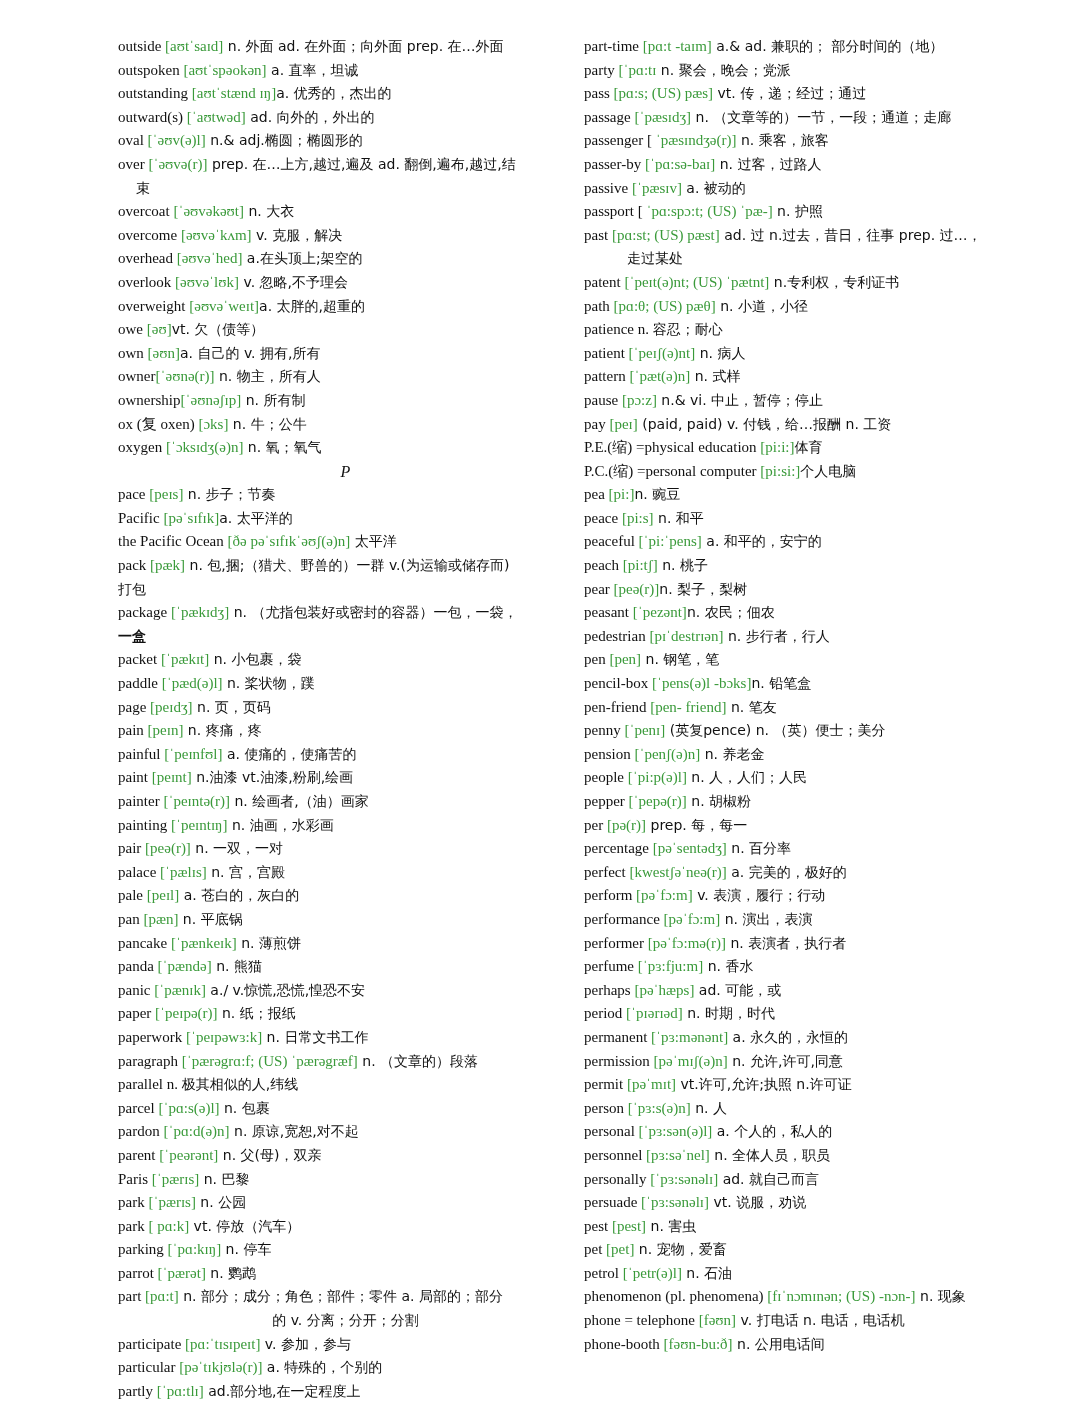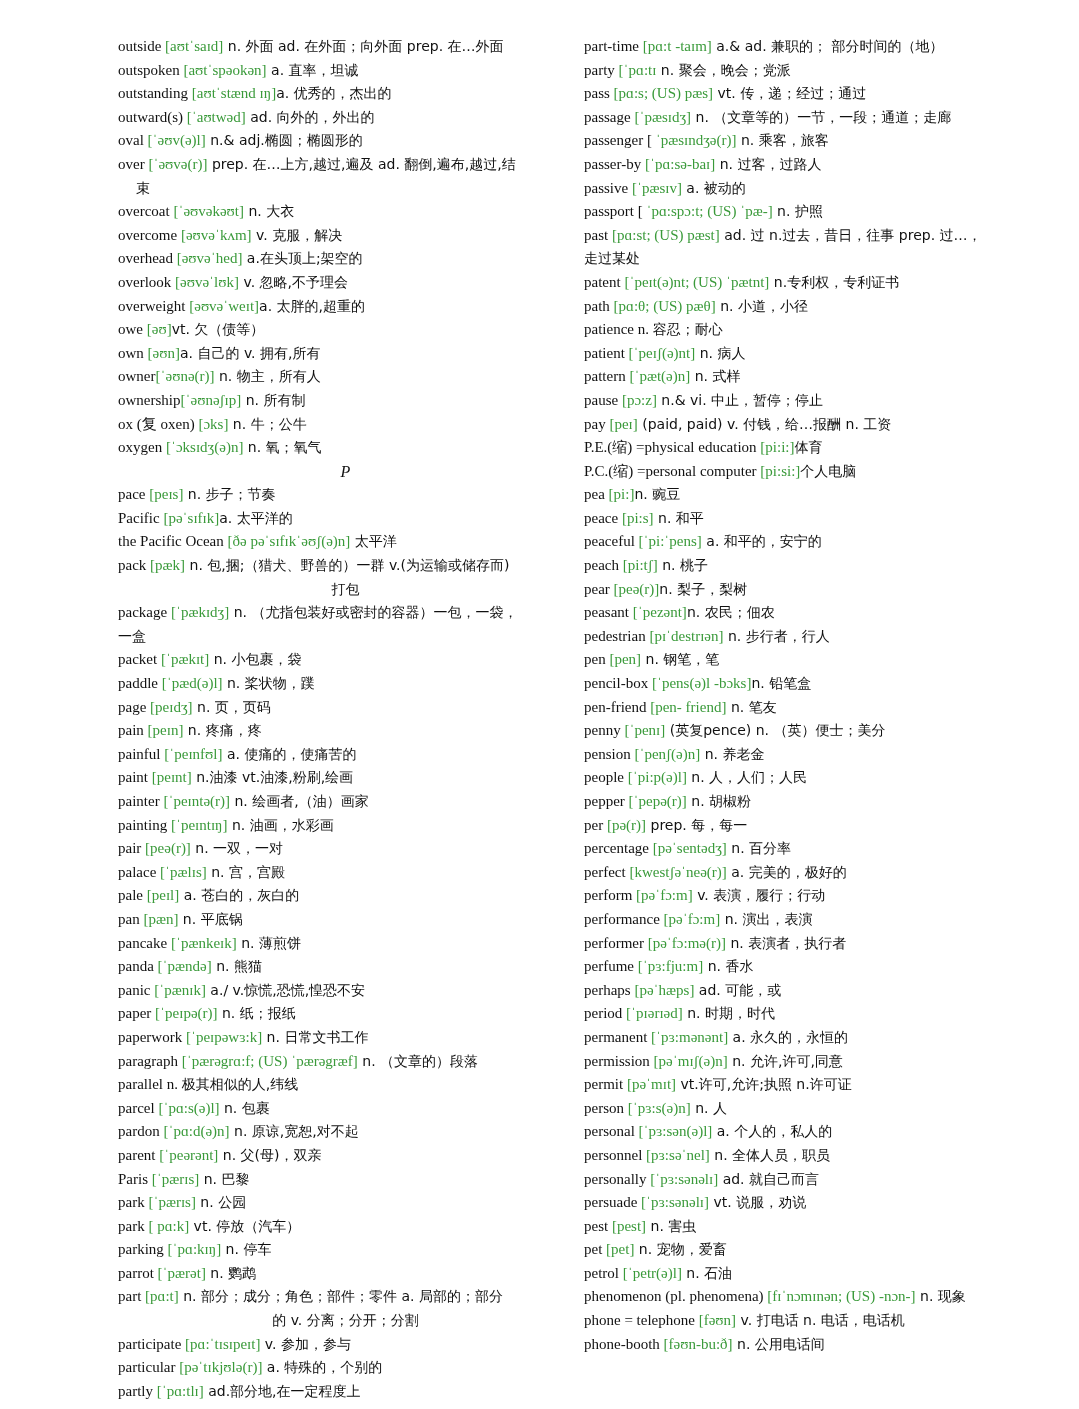--- a/index.html
+++ b/index.html
@@ -33,22 +33,22 @@
       <div class="entry"><span class="word">owe </span><span class="ph">[əʊ]</span><span class="def">vt.  欠（债等）</span></div>
       <div class="entry"><span class="word">own </span><span class="ph">[əʊn]</span><span class="def">a.  自己的  v.  拥有,所有</span></div>
       <div class="entry"><span class="word">owner</span><span class="ph">[ˈəʊnə(r)]</span><span class="def"> n.  物主，所有人</span></div>
       <div class="entry"><span class="word">ownership</span><span class="ph">[ˈəʊnəʃɪp]</span><span class="def"> n.  所有制</span></div>
       <div class="entry"><span class="word">ox (复 oxen) </span><span class="ph">[ɔks]</span><span class="def"> n.  牛；公牛</span></div>
       <div class="entry"><span class="word">oxygen </span><span class="ph">[ˈɔksɪdʒ(ə)n]</span><span class="def"> n.  氧；氧气</span></div>
       <div class="section-letter">P</div>
       <div class="entry"><span class="word">pace </span><span class="ph">[peɪs]</span><span class="def"> n.  步子；节奏</span></div>
       <div class="entry"><span class="word">Pacific </span><span class="ph">[pəˈsɪfɪk]</span><span class="def">a.  太平洋的</span></div>
       <div class="entry"><span class="word">the Pacific Ocean </span><span class="ph">[ðə pəˈsɪfɪkˈəʊʃ(ə)n]</span><span class="def">  太平洋</span></div>
-      <div class="entry"><span class="word">pack </span><span class="ph">[pæk]</span><span class="def"> n.  包,捆;（猎犬、野兽的）一群  v.(为运输或储存而)</span><span class="def" style="display: block; text-align: center;">打包</span></div>
-      <div class="entry"><span class="word">package </span><span class="ph">[ˈpækɪdʒ]</span><span class="def"> n.  （尤指包装好或密封的容器）一包，一袋，</span><span class="def" style="display: block;">一盒</span></div>
+      <div class="entry"><span class="word">pack </span><span class="ph">[pæk]</span><span class="def"> n.  包,捆;（猎犬、野兽的）一群  v.(为运输或储存而)</span><span class="def" style="display: block;">打包</span></div>
+      <div class="entry"><span class="word">package </span><span class="ph">[ˈpækɪdʒ]</span><span class="def"> n.  （尤指包装好或密封的容器）一包，一袋，</span><span class="def" style="display: block; font-weight: bold;">一盒</span></div>
       <div class="entry"><span class="word">packet </span><span class="ph">[ˈpækɪt]</span><span class="def"> n.  小包裹，袋</span></div>
       <div class="entry"><span class="word">paddle </span><span class="ph">[ˈpæd(ə)l]</span><span class="def"> n.  桨状物，蹼</span></div>
       <div class="entry"><span class="word">page </span><span class="ph">[peɪdʒ]</span><span class="def"> n.  页，页码</span></div>
       <div class="entry"><span class="word">pain </span><span class="ph">[peɪn]</span><span class="def"> n.  疼痛，疼</span></div>
       <div class="entry"><span class="word">painful </span><span class="ph">[ˈpeɪnfʊl]</span><span class="def"> a.  使痛的，使痛苦的</span></div>
       <div class="entry"><span class="word">paint </span><span class="ph">[peɪnt]</span><span class="def"> n.油漆  vt.油漆,粉刷,绘画</span></div>
       <div class="entry"><span class="word">painter </span><span class="ph">[ˈpeɪntə(r)]</span><span class="def"> n.  绘画者,（油）画家</span></div>
       <div class="entry"><span class="word">painting </span><span class="ph">[ˈpeɪntɪŋ]</span><span class="def"> n.  油画，水彩画</span></div>
       <div class="entry"><span class="word">pair </span><span class="ph">[peə(r)]</span><span class="def"> n.  一双，一对</span></div>
       <div class="entry"><span class="word">palace </span><span class="ph">[ˈpælɪs]</span><span class="def"> n.  宫，宫殿</span></div>
@@ -76,21 +76,21 @@
     </div>
   <div class="col right" id="col-right">
       <div class="entry"><span class="word">part-time </span><span class="ph">[pɑ:t -taɪm]</span><span class="def"> a.&amp; ad.  兼职的；  部分时间的（地）</span></div>
       <div class="entry"><span class="word">party </span><span class="ph">[ˈpɑ:tɪ</span><span class="def"> n.  聚会，晚会；党派</span></div>
       <div class="entry"><span class="word">pass </span><span class="ph">[pɑ:s; (US) pæs]</span><span class="def"> vt.  传，递；经过；通过</span></div>
       <div class="entry"><span class="word">passage </span><span class="ph">[ˈpæsɪdʒ]</span><span class="def"> n.  （文章等的）一节，一段；通道；走廊</span></div>
       <div class="entry"><span class="word">passenger [  </span><span class="ph">ˈpæsɪndʒə(r)]</span><span class="def"> n.  乘客，旅客</span></div>
       <div class="entry"><span class="word">passer-by </span><span class="ph">[ˈpɑ:sə-baɪ]</span><span class="def"> n.  过客，过路人</span></div>
       <div class="entry"><span class="word">passive </span><span class="ph">[ˈpæsɪv]</span><span class="def"> a.  被动的</span></div>
       <div class="entry"><span class="word">passport [  </span><span class="ph">ˈpɑ:spɔ:t; (US)  ˈpæ-]</span><span class="def"> n.  护照</span></div>
-      <div class="entry"><span class="word">past  </span><span class="ph">[pɑ:st; (US) pæst]</span><span class="def"> ad.  过  n.过去，昔日，往事  prep.  过…，</span><span class="def" style="display: block;">走过某处</span></div>
+      <div class="entry"><span class="word">past  </span><span class="ph">[pɑ:st; (US) pæst]</span><span class="def"> ad.  过  n.过去，昔日，往事  prep.  过…，</span><span class="def" style="display: block; margin-left: 43px;">走过某处</span></div>
       <div class="entry"><span class="word">patent </span><span class="ph">[ˈpeɪt(ə)nt; (US)  ˈpætnt]</span><span class="def"> n.专利权，专利证书</span></div>
       <div class="entry"><span class="word">path </span><span class="ph">[pɑ:θ; (US) pæθ]</span><span class="def"> n.  小道，小径</span></div>
       <div class="entry"><span class="word">patience n.  </span><span class="def">容忍；耐心</span></div>
       <div class="entry"><span class="word">patient </span><span class="ph">[ˈpeɪʃ(ə)nt]</span><span class="def"> n.  病人</span></div>
       <div class="entry"><span class="word">pattern </span><span class="ph">[ˈpæt(ə)n]</span><span class="def"> n.  式样</span></div>
       <div class="entry"><span class="word">pause </span><span class="ph">[pɔ:z]</span><span class="def"> n.&amp; vi.  中止，暂停；停止</span></div>
       <div class="entry"><span class="word">pay </span><span class="ph">[peɪ]</span><span class="def"> (paid, paid) v.  付钱，给…报酬  n.  工资</span></div>
       <div class="entry"><span class="word">P.E.(缩) =physical education </span><span class="ph">[pi:i:]</span><span class="def">体育</span></div>
       <div class="entry"><span class="word">P.C.(缩) =personal computer </span><span class="ph">[pi:si:]</span><span class="def">个人电脑</span></div>
       <div class="entry"><span class="word">pea </span><span class="ph">[pi:]</span><span class="def">n.  豌豆</span></div>

